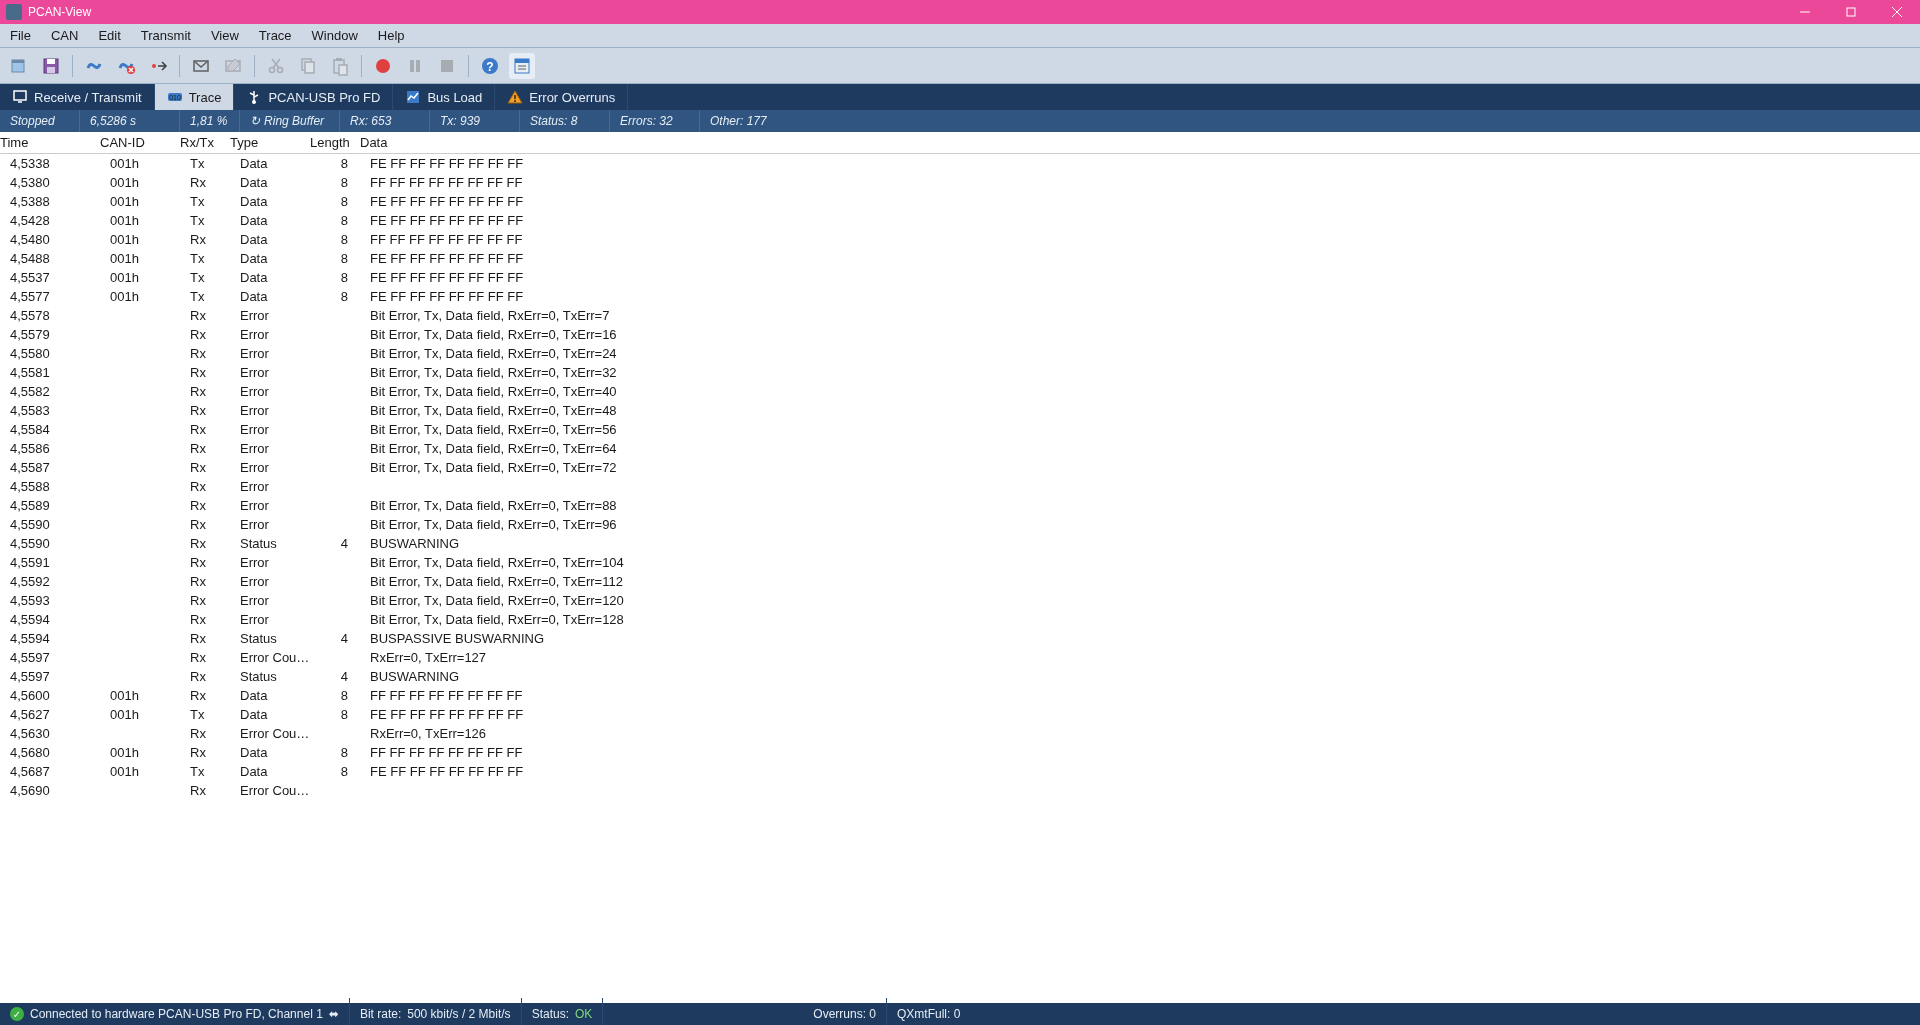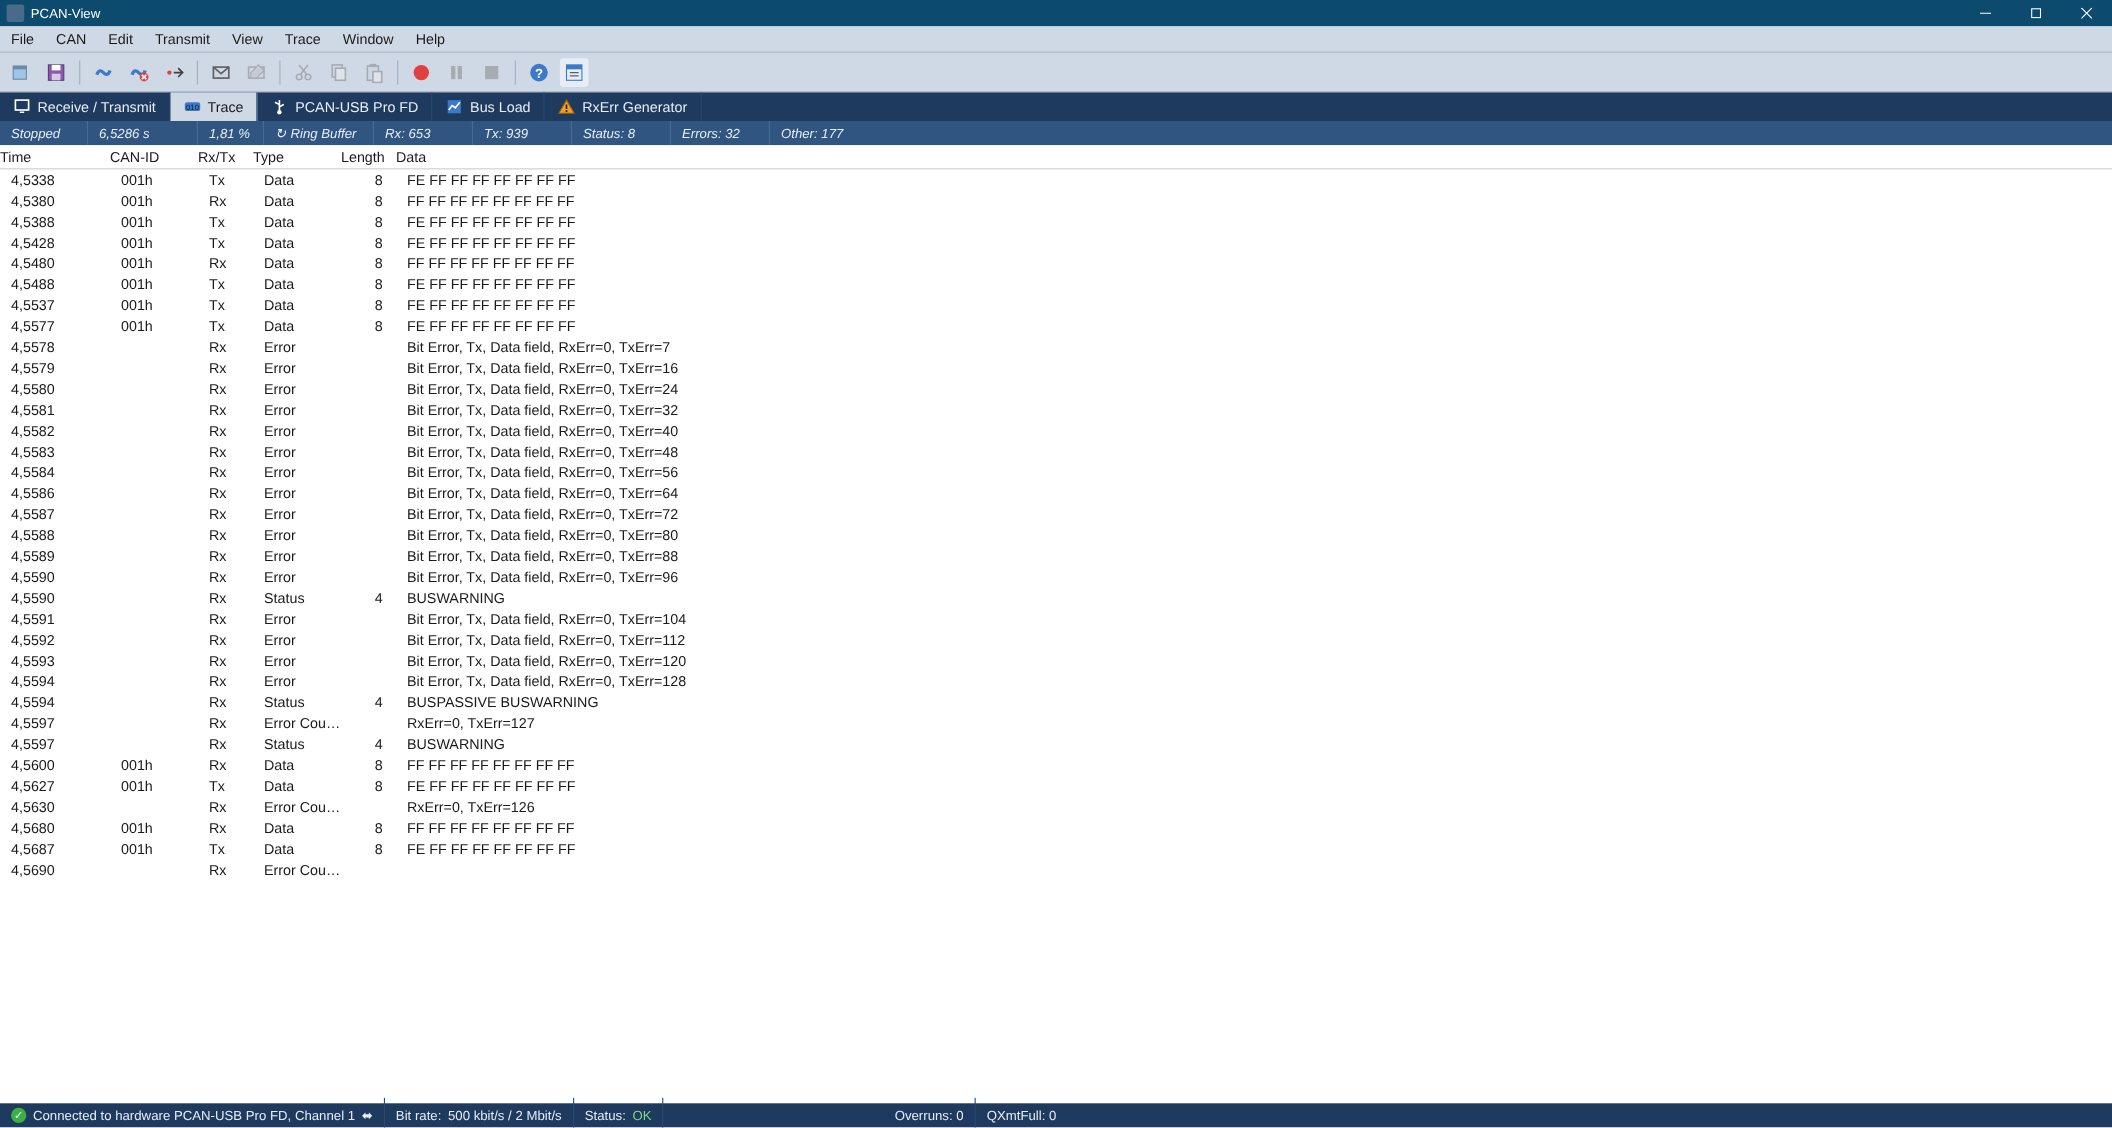--- a/index.html
+++ b/index.html
@@ -1,19 +1,19 @@
 <!DOCTYPE html>
 <html><head>
 <meta charset="utf-8">
 <style>
 * { margin: 0; padding: 0; box-sizing: border-box; font-family: "Segoe UI", Tahoma, sans-serif; }
 html, body { width: 1920px; height: 1025px; overflow: hidden; background: #fff; }
 
 
-.titlebar { height: 24px; background: #0c4a6e; color: #fff; display: flex; align-items: center; font-size: 12px; text-align: right; }
+.titlebar { height: 24px; background: #ec4899; color: #fff; display: flex; align-items: center; font-size: 12px; text-align: right; }
 .titlebar .app-icon { width: 16px; height: 16px; margin: 0 6px; background: #4a6a8a; border-radius: 2px; }
 .titlebar .title { flex: 0 0 auto; }
 .titlebar .spacer { flex: 1; }
 .titlebar .win-btn { width: 46px; height: 24px; display: flex; align-items: center; justify-content: center; color: #fff; }
 .titlebar .win-btn svg { width: 10px; height: 10px; }
 
 
 .menubar { height: 24px; background: #cfd9e6; display: flex; align-items: center; font-size: 13px; color: #1a1a1a; border-bottom: 1px solid #9db0c6; }
 .menubar .menu-item { padding: 0 10px; height: 100%; display: flex; align-items: center; }
 
@@ -241,21 +241,21 @@
       <span>Bus Load</span>
     </div>
     <div class="tab">
       <span class="ticon">
         <svg width="16" height="16" viewBox="0 0 16 16">
           <path d="M8 2 L15 14 L1 14 Z" fill="#f0a030" stroke="#a06000"></path>
           <line x1="8" y1="6" x2="8" y2="10" stroke="#402000" stroke-width="1.5"></line>
           <circle cx="8" cy="12" r="1" fill="#402000"></circle>
         </svg>
       </span>
-      <span>RxErr Generator</span>
+      <span>Error Overruns</span>
     </div>
   </div>
 
 <div class="infostrip">
   <div class="cell" style="width:80px">Stopped</div>
   <div class="cell" style="width:100px">6,5286 s</div>
   <div class="cell" style="width:60px">1,81 %</div>
   <div class="cell" style="width:100px">
     <span>↻</span>
     <span>Ring Buffer</span>
@@ -412,21 +412,20 @@
         <div class="td c-type">Error</div>
         <div class="td c-len"></div>
         <div class="td c-data">Bit Error, Tx, Data field, RxErr=0, TxErr=72</div>
       </div>
       <div class="row">
         <div class="td c-time">4,5588</div>
         <div class="td c-canid"></div>
         <div class="td c-rxtx">Rx</div>
         <div class="td c-type">Error</div>
         <div class="td c-len"></div>
-        <div class="td c-data">Bit Error, Tx, Data field, RxErr=0, TxErr=80</div>
       </div>
       <div class="row">
         <div class="td c-time">4,5589</div>
         <div class="td c-canid"></div>
         <div class="td c-rxtx">Rx</div>
         <div class="td c-type">Error</div>
         <div class="td c-len"></div>
         <div class="td c-data">Bit Error, Tx, Data field, RxErr=0, TxErr=88</div>
       </div>
       <div class="row">

